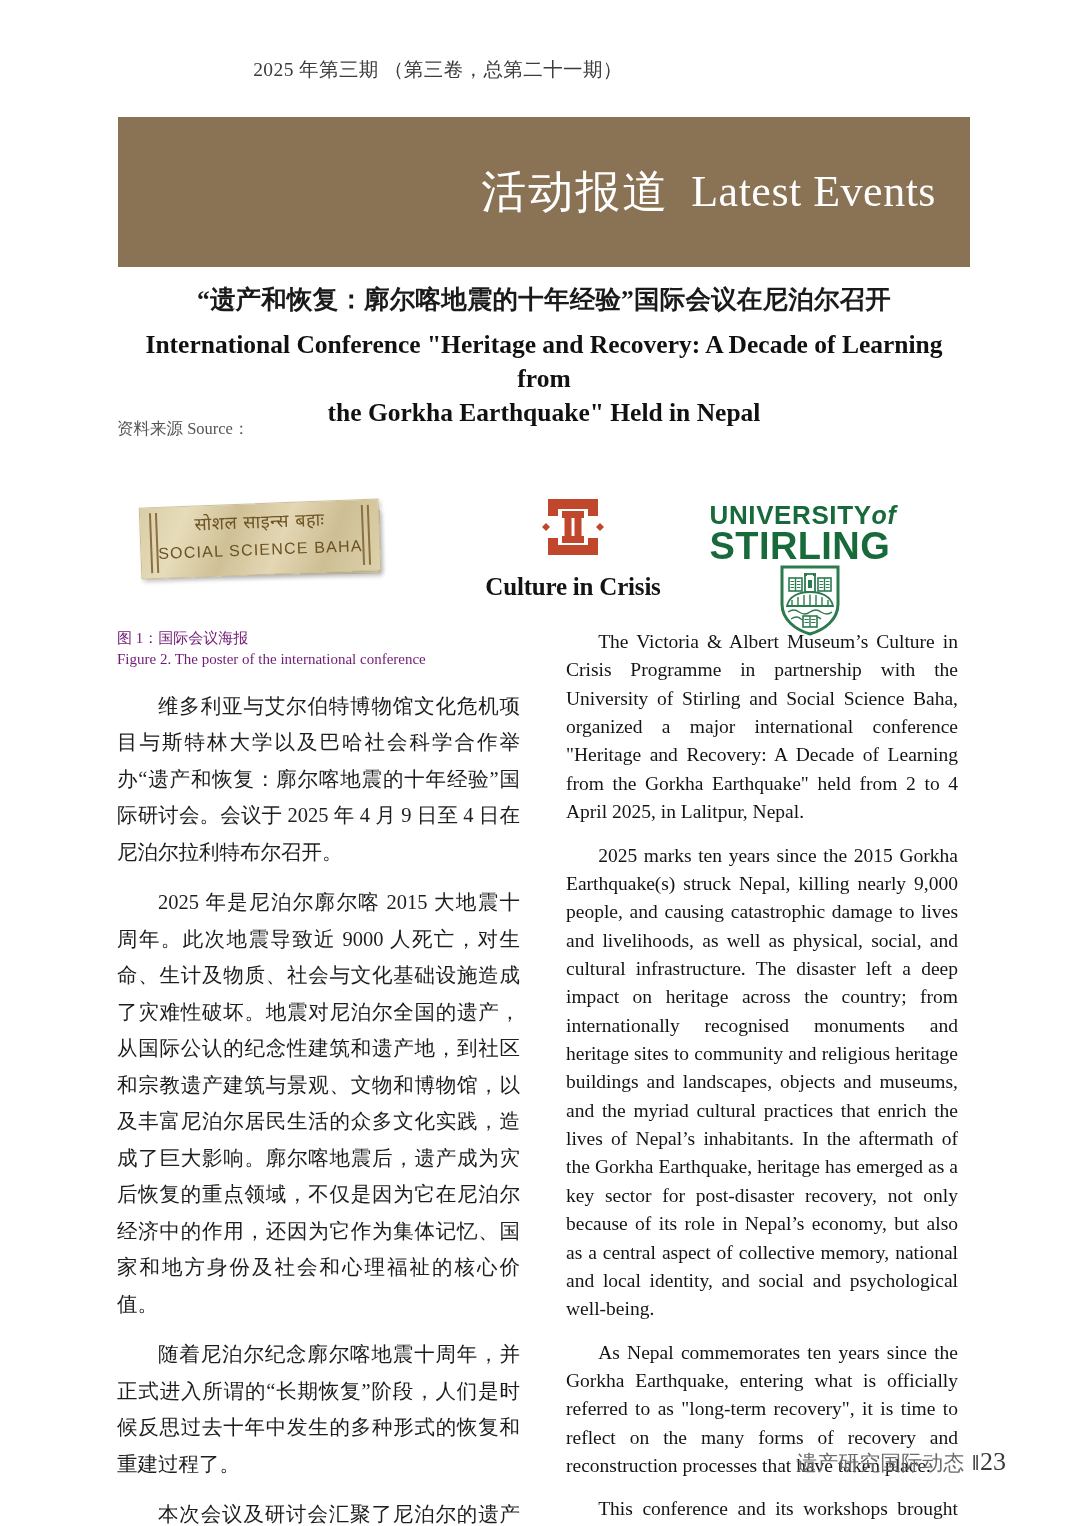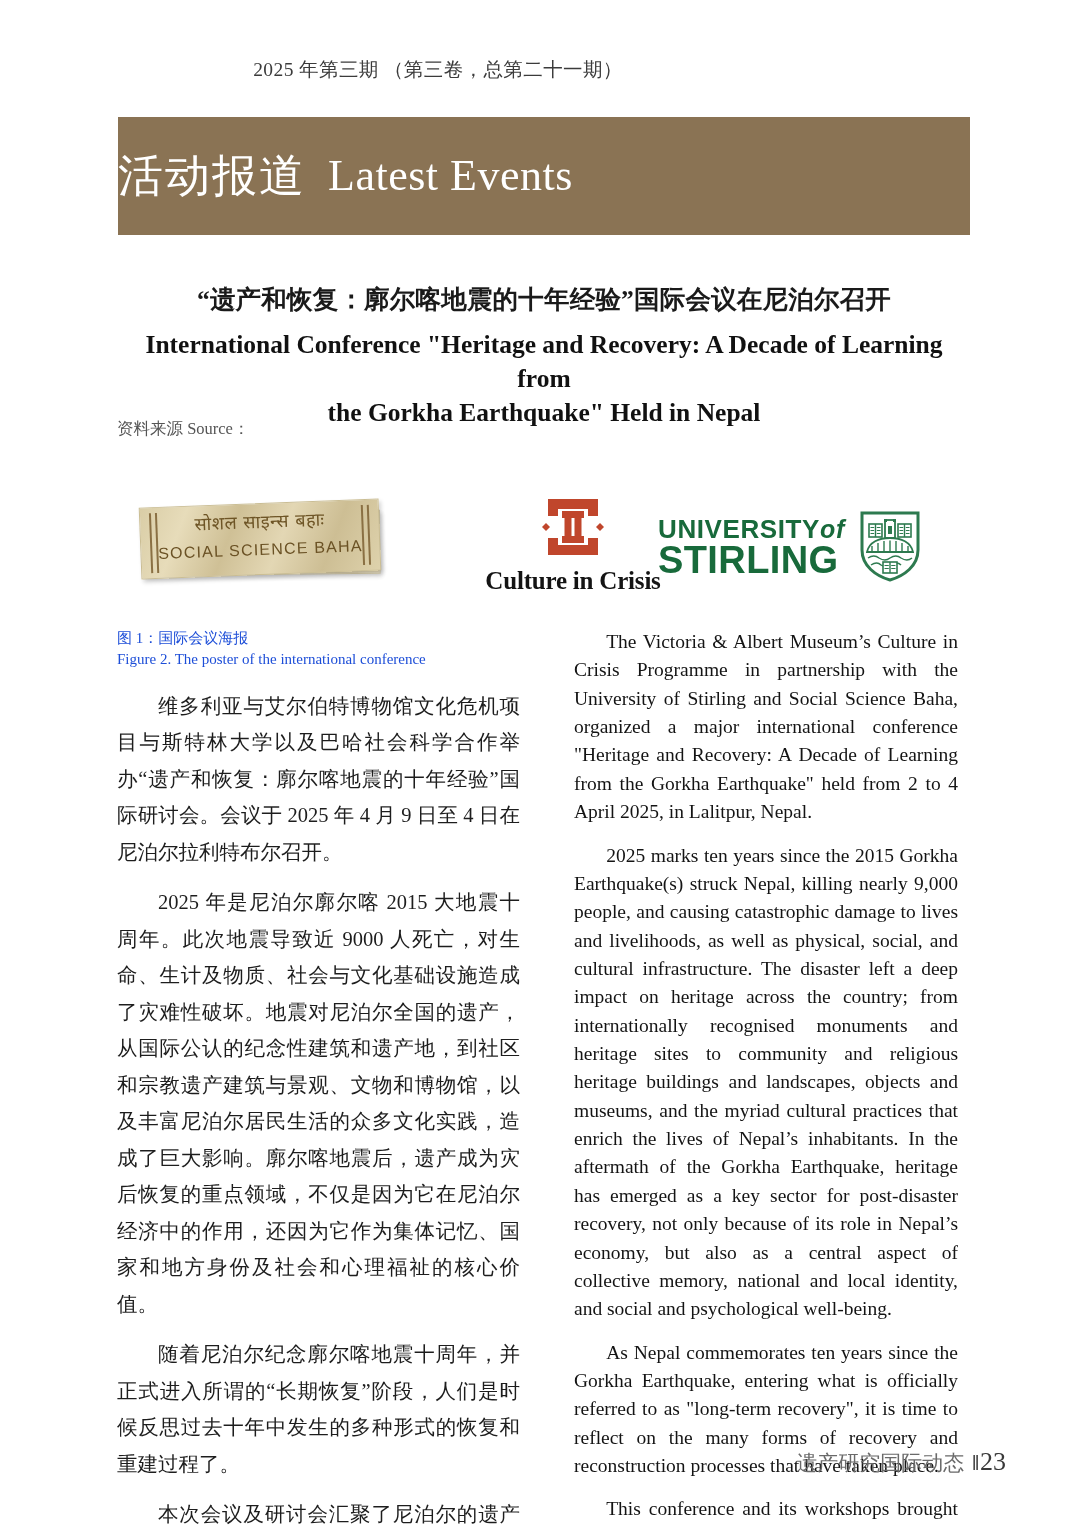--- a/index.html
+++ b/index.html
@@ -28,26 +28,28 @@
     color: #3b3b3b;
     font-family: "Liberation Serif", "DejaVu Serif", serif;
   }
 
   
   .banner {
     position: absolute;
     top: 117px;
     left: 118px;
     width: 852px;
-    height: 118px;
+    height: 150px;
     background: #8a7354;
     display: flex;
     align-items: center;
+    justify-content: flex-end;
     box-sizing: border-box;
     padding-right: 34px;
+    padding-left: 36px;
   }
   .banner-zh {
     color: #ffffff;
     font-size: 45px;
     letter-spacing: 2px;
     font-family: "Liberation Serif", "DejaVu Serif", serif;
     line-height: 1;
   }
   .banner-en {
     color: #ffffff;
@@ -152,54 +154,55 @@
     top: 4px;
     width: 200px;
     height: 96px;
     text-align: center;
   }
   .cic-name {
     font-size: 25px;
     font-weight: bold;
     color: #141414;
     letter-spacing: -0.2px;
-    margin-top: 8px;
+    margin-top: 14px;
     font-family: "Liberation Serif", "DejaVu Serif", serif;
   }
 
   
   .logo-stirling {
     position: absolute;
     left: 540px;
     top: 8px;
     width: 290px;
     height: 90px;
     display: flex;
     align-items: center;
+    flex-direction: column;
   }
   .stir-words {
     color: #186a3b;
     font-family: "Liberation Sans", sans-serif;
     line-height: 0.96;
     text-align: left;
   }
   .stir-line1 { font-size: 26px; font-weight: bold; letter-spacing: 0.6px; }
   .stir-line1 em { font-style: italic; font-weight: bold; font-size: 25px; }
   .stir-line2 { font-size: 38px; font-weight: bold; letter-spacing: 0.4px; }
   .stir-shield { margin-left: 14px; }
 
   
   .fig-caption {
     position: absolute;
     top: 628px;
     left: 117px;
     width: 420px;
     font-size: 15px;
     line-height: 1.42;
-    color: #1d4ed8;
+    color: #701a75;
     font-family: "Liberation Serif", "DejaVu Serif", serif;
   }
 
   
   .col-zh {
     position: absolute;
     top: 688px;
     left: 117px;
     width: 403px;
     font-size: 20.5px;
@@ -215,21 +218,21 @@
     position: absolute;
     top: 628px;
     left: 558px;
     width: 400px;
     font-size: 19.5px;
     line-height: 1.455;
     color: #141414;
     text-align: justify;
     font-family: "Liberation Serif", "DejaVu Serif", serif;
   }
-  .col-en p { margin: 0 0 15px 16px; text-indent: 1.65em; }
+  .col-en p { margin: 0 0 15px 8px; text-indent: 1.65em; }
 
   
   .footer {
     position: absolute;
     top: 1447px;
     left: 0;
     width: 1080px;
     text-align: right;
     padding-right: 74px;
     box-sizing: border-box;

